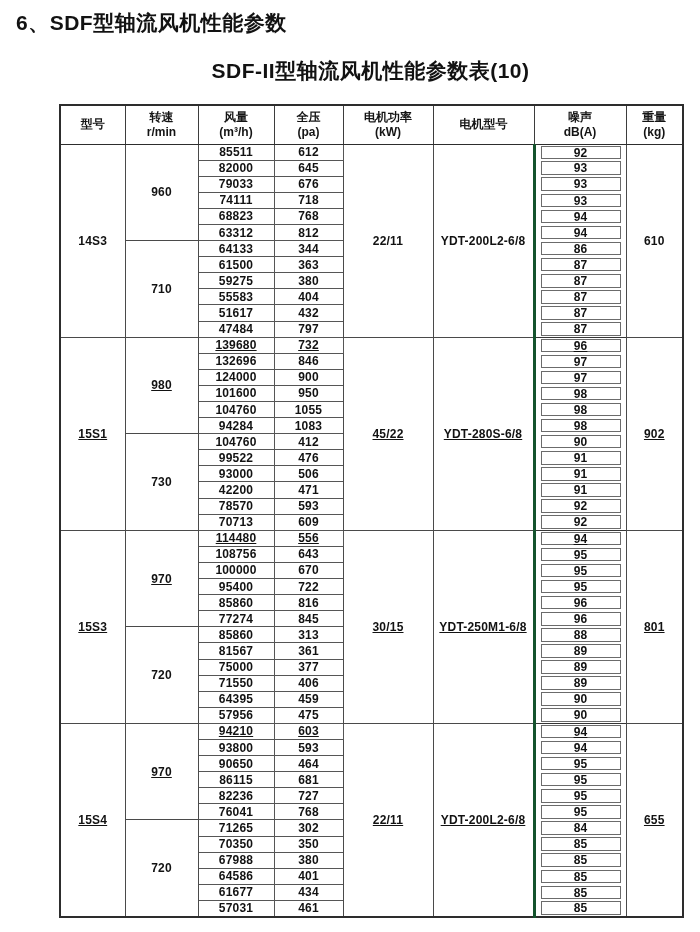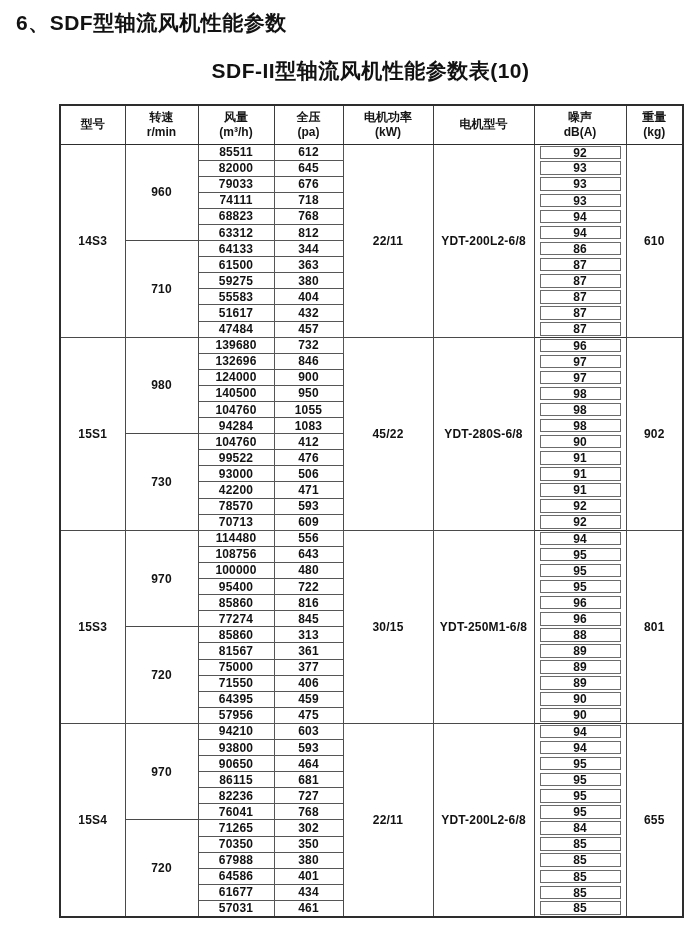--- a/index.html
+++ b/index.html
@@ -37,29 +37,29 @@
   }
   td {
     height: 16.1px; padding: 0;
     text-align: center; vertical-align: middle;
     font-size: 12px; font-weight: 700; color: #121212;
     letter-spacing: 0.2px;
   }
   td.model, td.rpm, td.power, td.motor, td.weight { border: 1px solid #4a4a4a; margin-left: 44px; }
   td.flow, td.pressure { border: 1px solid #565656; }
   td.noise {
-    border-left: 1px solid #14532d; border-right: 1px solid #4a4a4a;
+    border-left: 3px solid #14532d; border-right: 1px solid #4a4a4a;
     border-top: none; border-bottom: none;
     padding: 0 5px;
   }
   td.noise .nbox {
     border: 1px solid #6b6b6b;
     height: 13.5px; line-height: 12.5px; margin: 0.8px 0;
   }
-  tr.gt > td { border-top: 1.5px solid #353535; }
+  tr.gt > td { border-top: 1.5px solid #353535; text-decoration: underline; }
   tr.gt > td.noise { border-top: 1.5px solid #353535; }
   .h-sub { font-size: 12px; }
 </style>
 </head>
 <body>
 
 <div class="page">
   <div class="doc-title">6、SDF型轴流风机性能参数</div>
   <div class="table-title">SDF-II型轴流风机性能参数表(10)</div>
 
@@ -187,21 +187,21 @@
         </tr>
         <tr>
           <td class="flow">51617</td>
           <td class="pressure">432</td>
           <td class="noise">
             <div class="nbox">87</div>
           </td>
         </tr>
         <tr>
           <td class="flow">47484</td>
-          <td class="pressure">457</td>
+          <td class="pressure">797</td>
           <td class="noise">
             <div class="nbox">87</div>
           </td>
         </tr>
         <tr class="gt">
           <td class="model" rowspan="12">15S1</td>
           <td class="rpm" rowspan="6">980</td>
           <td class="flow">139680</td>
           <td class="pressure">732</td>
           <td class="power" rowspan="12">45/22</td>
@@ -219,21 +219,21 @@
           </td>
         </tr>
         <tr>
           <td class="flow">124000</td>
           <td class="pressure">900</td>
           <td class="noise">
             <div class="nbox">97</div>
           </td>
         </tr>
         <tr>
-          <td class="flow">140500</td>
+          <td class="flow">101600</td>
           <td class="pressure">950</td>
           <td class="noise">
             <div class="nbox">98</div>
           </td>
         </tr>
         <tr>
           <td class="flow">104760</td>
           <td class="pressure">1055</td>
           <td class="noise">
             <div class="nbox">98</div>
@@ -303,21 +303,21 @@
         </tr>
         <tr>
           <td class="flow">108756</td>
           <td class="pressure">643</td>
           <td class="noise">
             <div class="nbox">95</div>
           </td>
         </tr>
         <tr>
           <td class="flow">100000</td>
-          <td class="pressure">480</td>
+          <td class="pressure">670</td>
           <td class="noise">
             <div class="nbox">95</div>
           </td>
         </tr>
         <tr>
           <td class="flow">95400</td>
           <td class="pressure">722</td>
           <td class="noise">
             <div class="nbox">95</div>
           </td>

